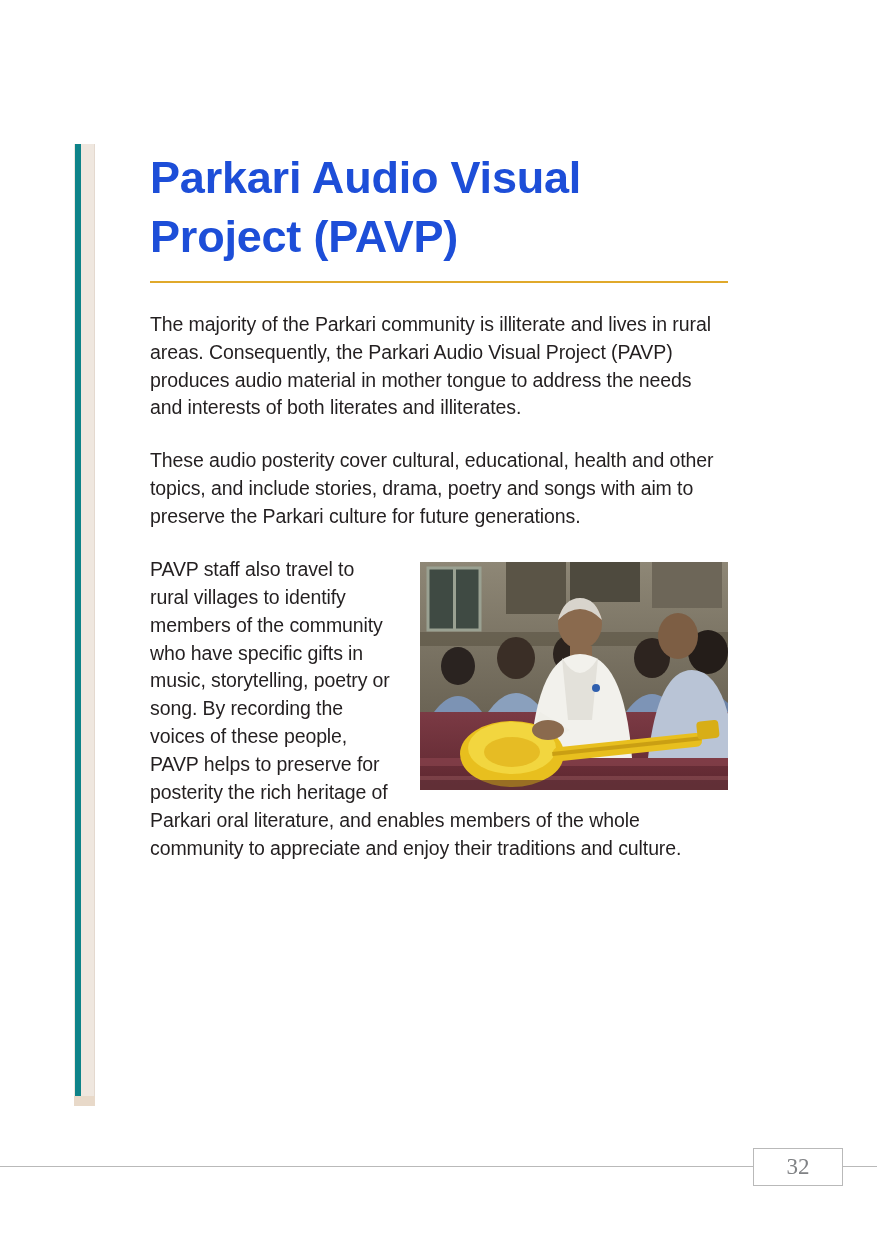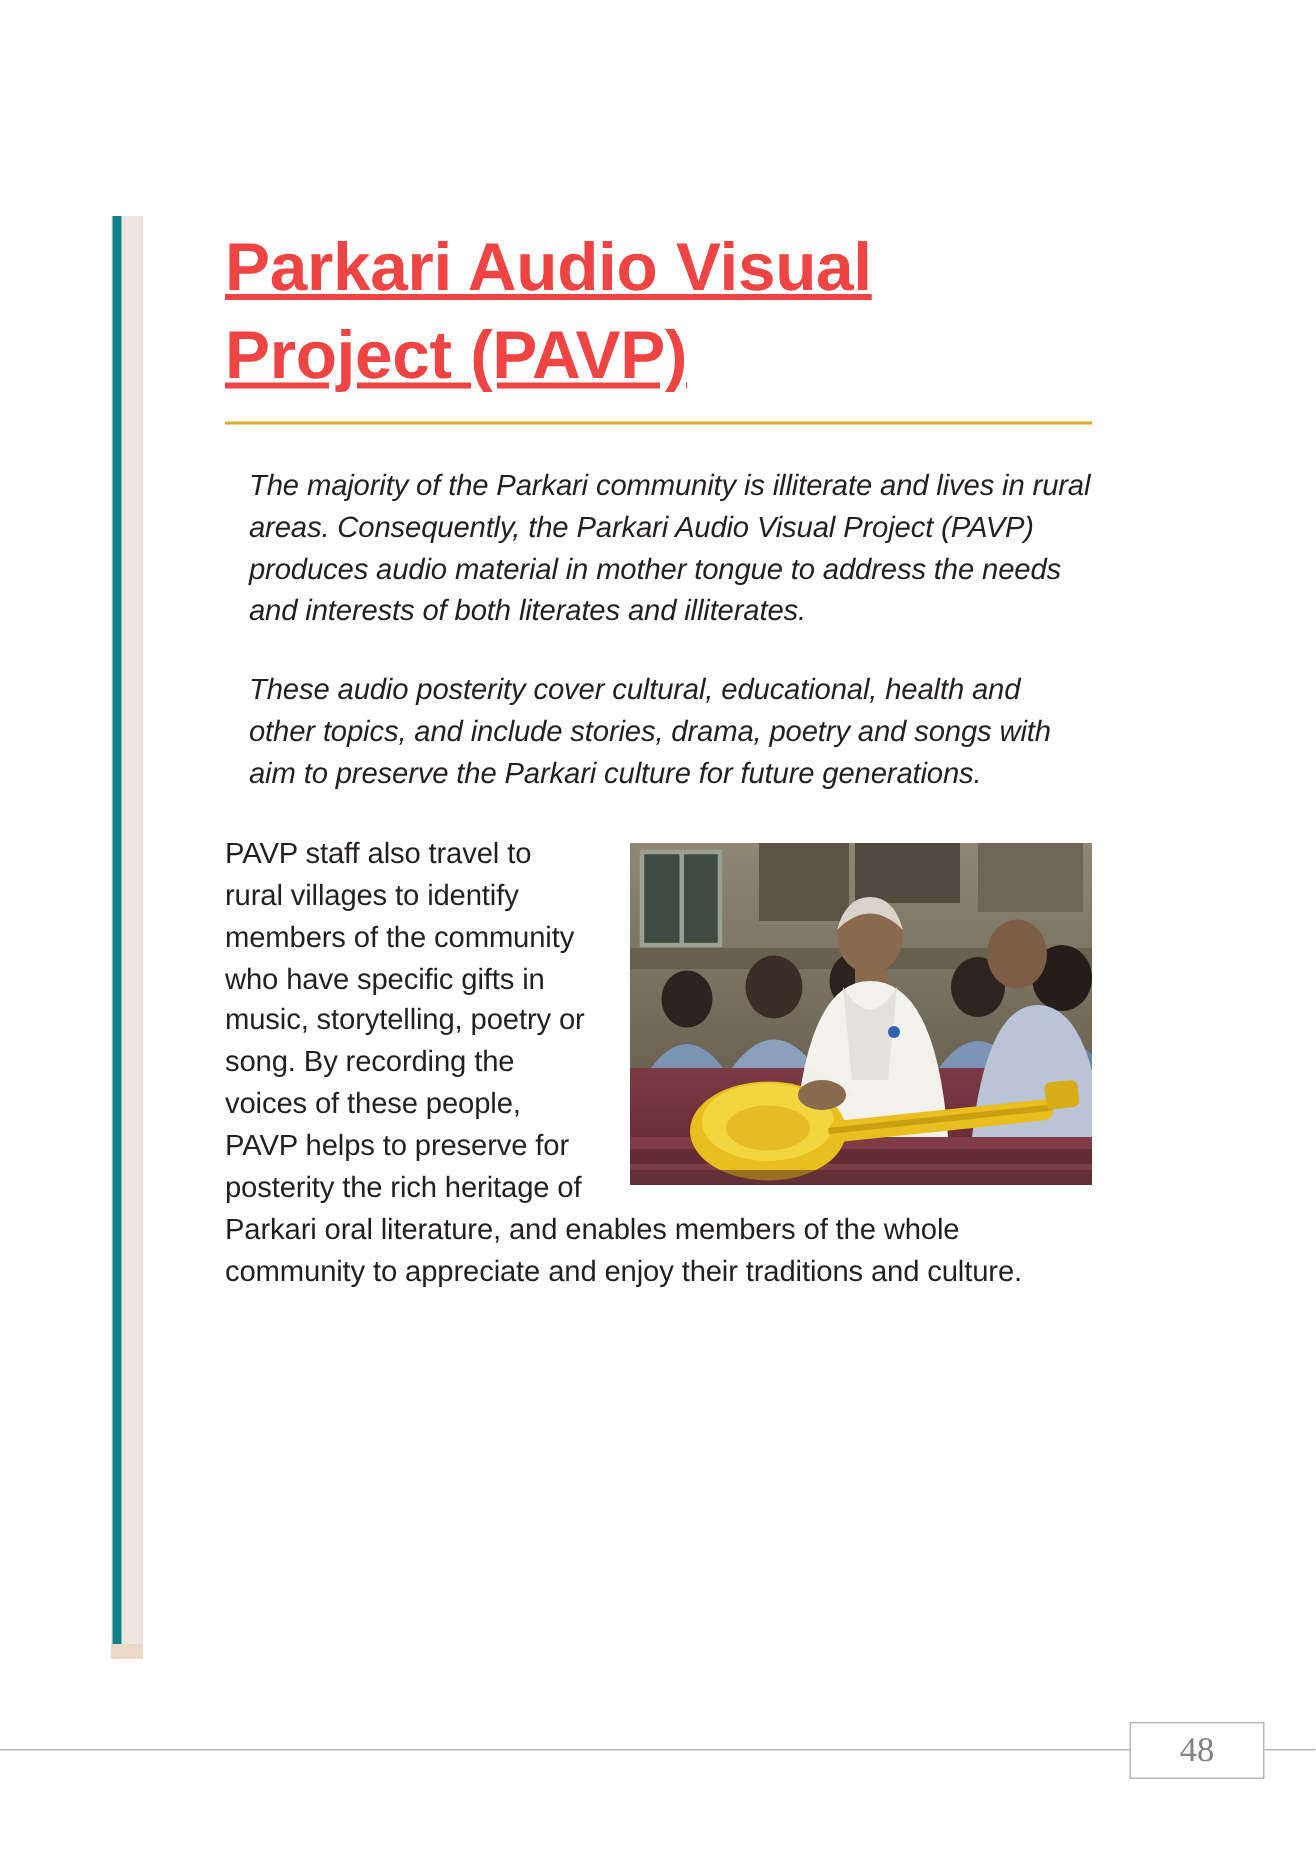--- a/index.html
+++ b/index.html
@@ -54,46 +54,44 @@
     position: absolute;
     left: 150px;
     top: 148px;
     width: 576px;
   }
 
   .title {
     font-size: 45px;
     line-height: 1.32;
     font-weight: 600;
-    color: #ef4444;
+    color: #1d4ed8;
     letter-spacing: -0.2px;
     margin: 0;
     padding: 0;
     width: 540px;
-    text-decoration: underline;
   }
 
   .title-rule {
     margin-top: 14px;
     width: 578px;
     height: 2px;
     background: #e0a92b;
   }
 
   .body-text {
     font-size: 19.5px;
     line-height: 1.43;
     color: #231f20;
     margin-top: 28px;
     width: 578px;
     letter-spacing: -0.1px;
   }
   .body-text p {
-    margin: 0 0 25px 16px;
-    font-style: italic;
+    margin: 0 0 25px 0;
   }
   .body-text p:last-child {
     margin-bottom: 0;
   }
 
   
   .wrap-block {
     position: relative;
     width: 578px;
   }
@@ -225,16 +223,16 @@
             <rect x="0" y="218" width="308" height="10" fill="#4a1f27" opacity="0.5"></rect>
           </svg>
         </div>
         <span>PAVP staff also travel to rural villages to identify members of the community who have specific gifts in music, storytelling, poetry or song. By recording the voices of these people, PAVP helps to preserve for posterity the rich heritage of Parkari oral literature, and enables members of the whole community to appreciate and enjoy their traditions and culture.</span>
       </div>
     </div>
   </div>
 
   <div class="footer-rule"></div>
   <div class="page-num-box">
-    <span class="page-num">48</span>
+    <span class="page-num">32</span>
   </div>
 
 </div>
 
 </body></html>

